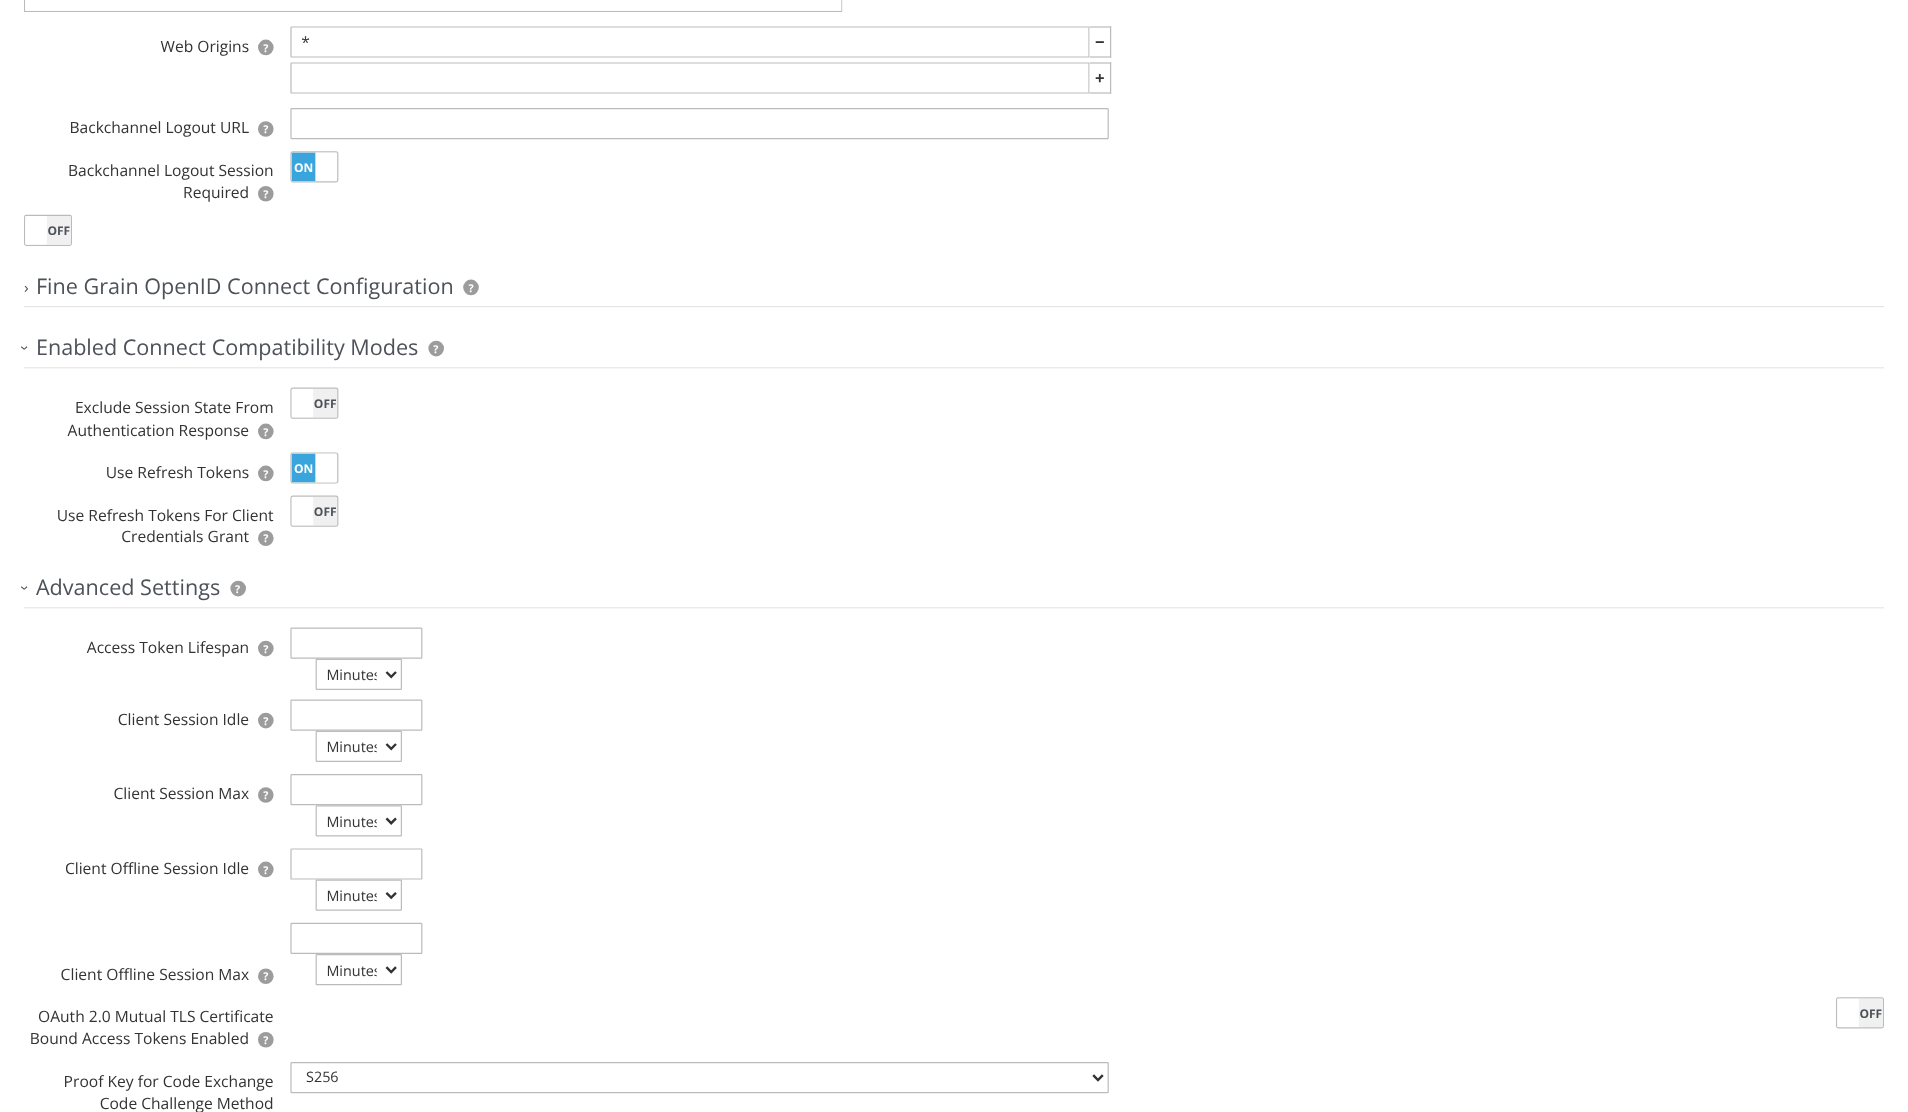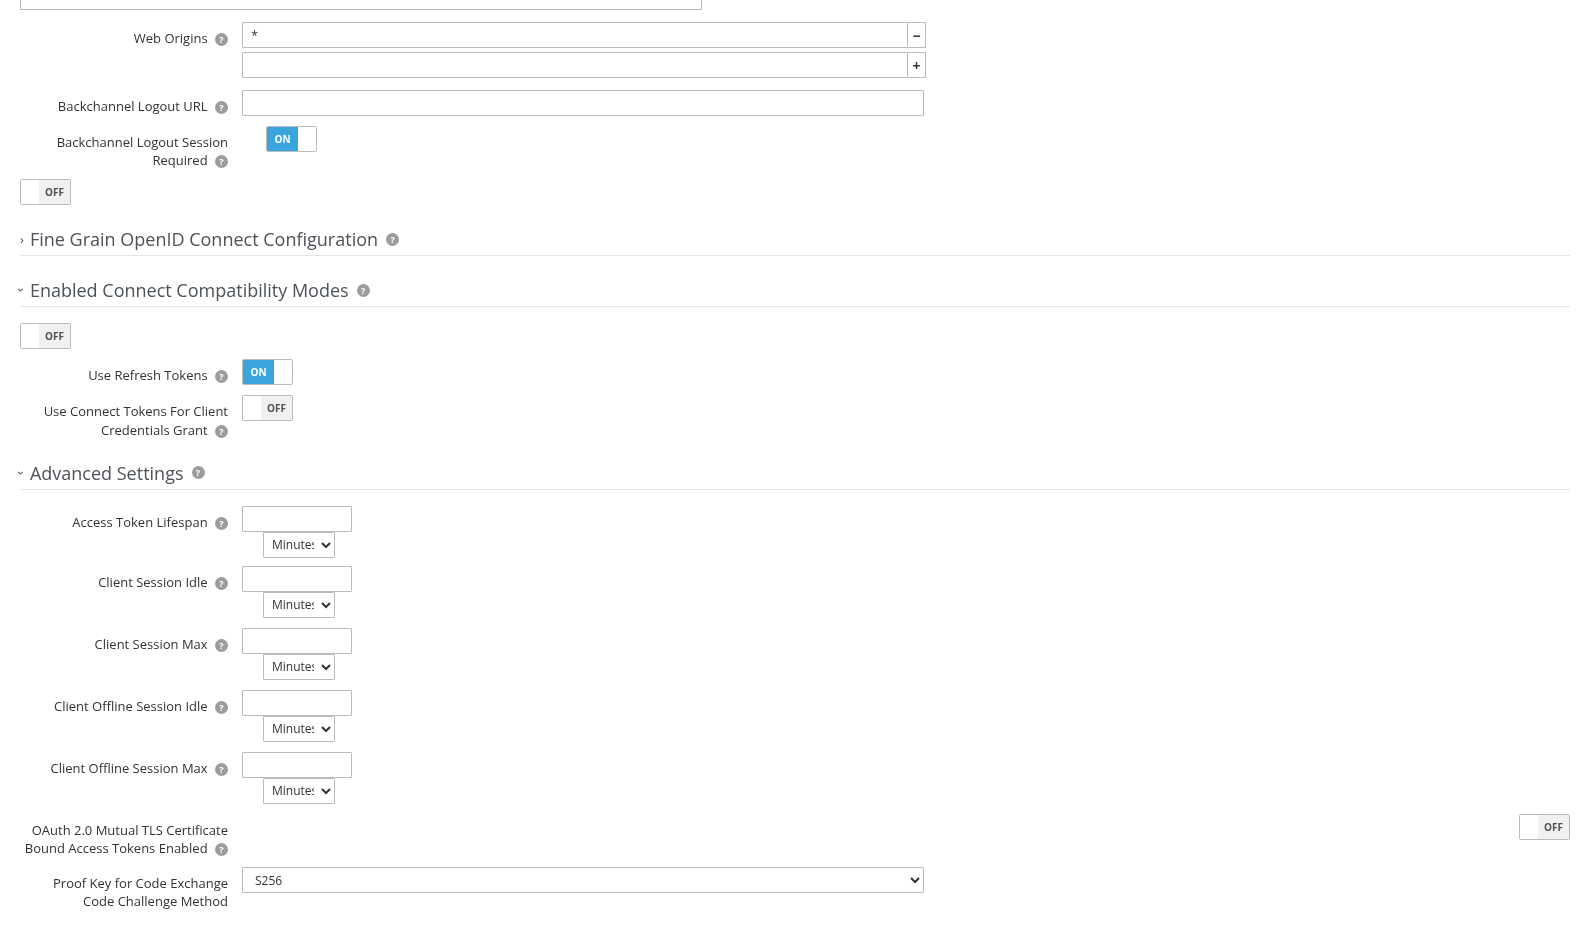--- a/index.html
+++ b/index.html
@@ -74,21 +74,21 @@
     font-size: 9px;
     font-weight: bold;
     text-align: center;
     line-height: 13px;
     margin-left: 4px;
     vertical-align: middle;
     cursor: help;
   }
   .toggle {
     display: inline-flex;
-    width: 51px;
+    width: 40px;
     height: 26px;
     border: 1px solid #bbb;
     border-radius: 2px;
     overflow: hidden;
     cursor: pointer;
     user-select: none;
   }
   .toggle span {
     flex: 1;
     display: flex;
@@ -169,21 +169,21 @@
 <div class="form-row" style="margin-top:2px;">
   <div class="form-label">
     <span>Backchannel Logout URL</span>
     <span class="help-icon">?</span>
   </div>
   <div class="form-control-wrap">
     <input class="text-input wide" type="text" value="" style="">
   </div>
 </div>
 
-<div class="form-row" style="margin-top:10px;gap:24px;">
+<div class="form-row" style="margin-top:10px;">
   <div class="form-label">
     <span>Backchannel Logout Session Required</span>
     <span class="help-icon">?</span>
   </div>
   <div class="form-control-wrap">
     <div class="toggle on">
       <span class="tg-on">ON</span>
       <span class="tg-off">OFF</span>
     </div>
   </div>
@@ -206,20 +206,24 @@
 <hr class="section-divider">
 
 <div class="section-header">
   <span class="caret" style="transform:rotate(90deg);">›</span>
   <span>Enabled Connect Compatibility Modes</span>
   <span class="help-icon" style="margin-left:8px;">?</span>
 </div>
 <hr class="section-divider">
 
 <div class="form-row">
+  <div class="form-label">
+    <span>Exclude Session State From Authentication Response</span>
+    <span class="help-icon">?</span>
+  </div>
   <div class="form-control-wrap">
     <div class="toggle off">
       <span class="tg-on">ON</span>
       <span class="tg-off">OFF</span>
     </div>
   </div>
 </div>
 
 <div class="form-row" style="margin-top:10px;">
   <div class="form-label">
@@ -229,21 +233,21 @@
   <div class="form-control-wrap">
     <div class="toggle on">
       <span class="tg-on">ON</span>
       <span class="tg-off">OFF</span>
     </div>
   </div>
 </div>
 
 <div class="form-row" style="margin-top:10px;">
   <div class="form-label">
-    <span>Use Connect Tokens For Client Credentials Grant</span>
+    <span>Use Refresh Tokens For Client Credentials Grant</span>
     <span class="help-icon">?</span>
   </div>
   <div class="form-control-wrap">
     <div class="toggle off">
       <span class="tg-on">ON</span>
       <span class="tg-off">OFF</span>
     </div>
   </div>
 </div>
 
@@ -299,21 +303,21 @@
     <span class="help-icon">?</span>
   </div>
   <div class="form-control-wrap inline-controls">
     <input class="text-input narrow" type="text" value="" style="">
     <select class="select-input unit">
       <option>Minutes</option>
     </select>
   </div>
 </div>
 
-<div class="form-row" style="margin-top:10px;">
+<div class="form-row" style="margin-top:10px;align-items:flex-end;">
   <div class="form-label">
     <span>Client Offline Session Max</span>
     <span class="help-icon">?</span>
   </div>
   <div class="form-control-wrap inline-controls">
     <input class="text-input narrow" type="text" value="" style="">
     <select class="select-input unit">
       <option>Minutes</option>
     </select>
   </div>

